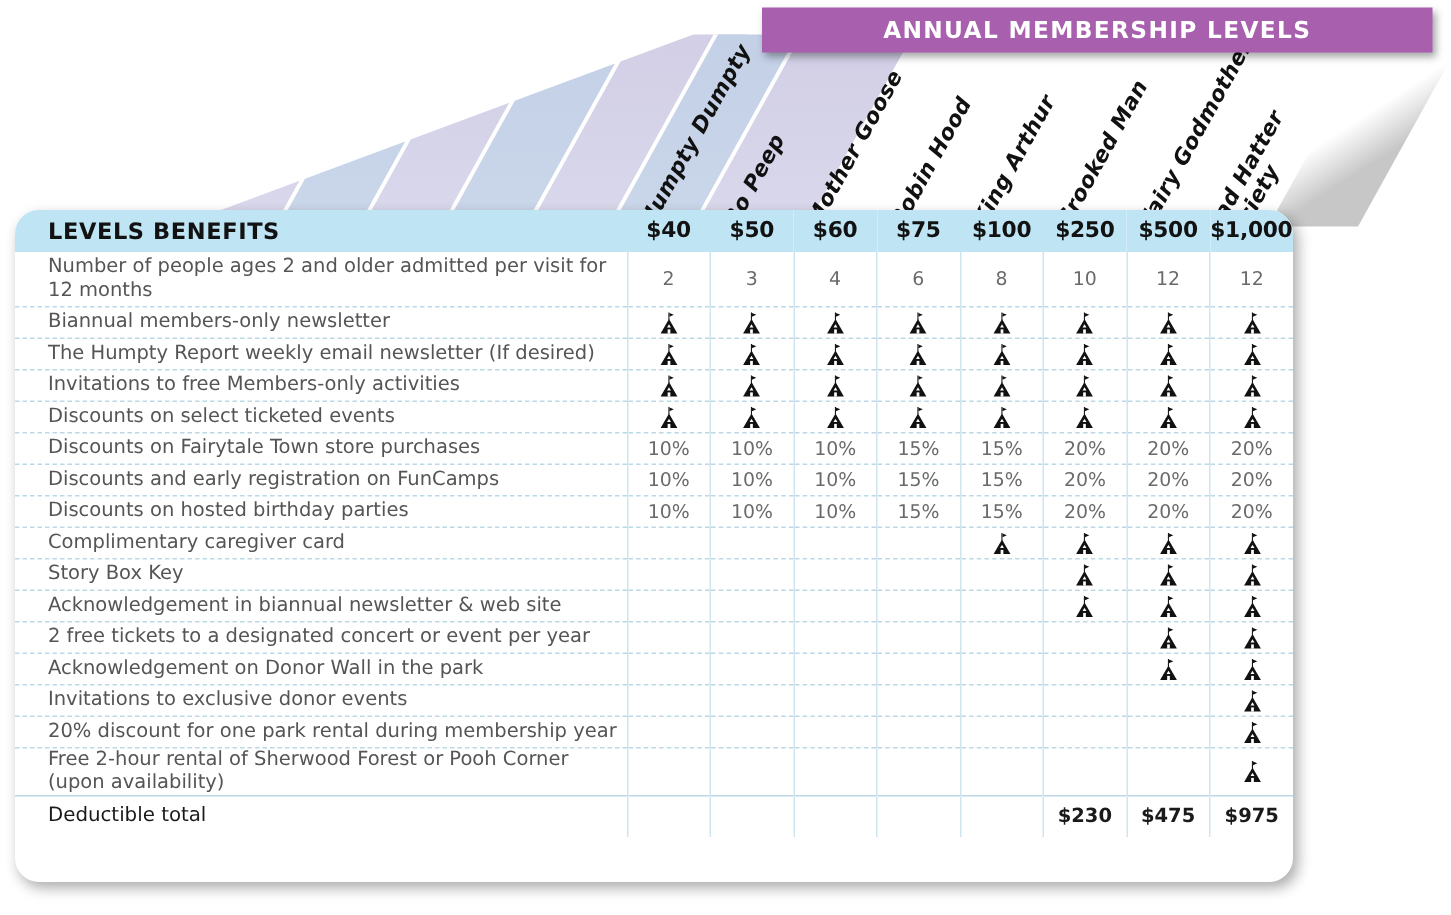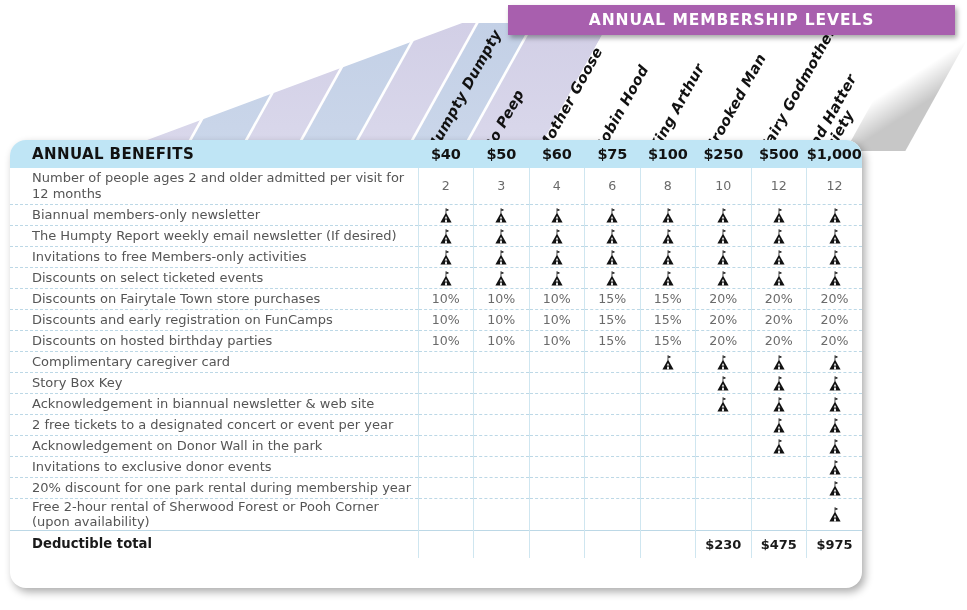--- a/index.html
+++ b/index.html
@@ -156,21 +156,21 @@
 
   tbody tr.total td {
     border-bottom: none;
     border-top: 1px solid #bcd8e6;
     height: 27px;
     font-weight: bold;
     color: #1a1a1a;
     font-size: 13px;
   }
   tbody tr.total td.cell { font-size: 13px; font-weight: bold; color: #1a1a1a; }
-  tbody tr.total td.benefit { font-weight: bold; color: #1a1a1a; font-size: 13.2px; }
+  tbody tr.total td.benefit { font-weight: normal; color: #1a1a1a; font-size: 13.2px; }
 
   
   .marker { display: inline-block; width: 14px; height: 15px; vertical-align: middle; }
 </style>
 </head>
 <body>
 
 <div id="slant-area">
 
   <div id="slant-band">
@@ -210,21 +210,21 @@
         <col class="tier">
         <col class="tier">
         <col class="tier">
         <col class="tier">
         <col class="tier">
         <col class="tier">
         <col class="tier">
       </colgroup>
     <thead>
       <tr>
-        <th class="benefit-head">ANNUAL BENEFITS</th>
+        <th class="benefit-head">LEVELS BENEFITS</th>
       <th class="price-head">$40</th>
           <th class="price-head">$50</th>
           <th class="price-head">$60</th>
           <th class="price-head">$75</th>
           <th class="price-head">$100</th>
           <th class="price-head">$250</th>
           <th class="price-head">$500</th>
           <th class="price-head">$1,000</th>
         </tr>
     </thead>

